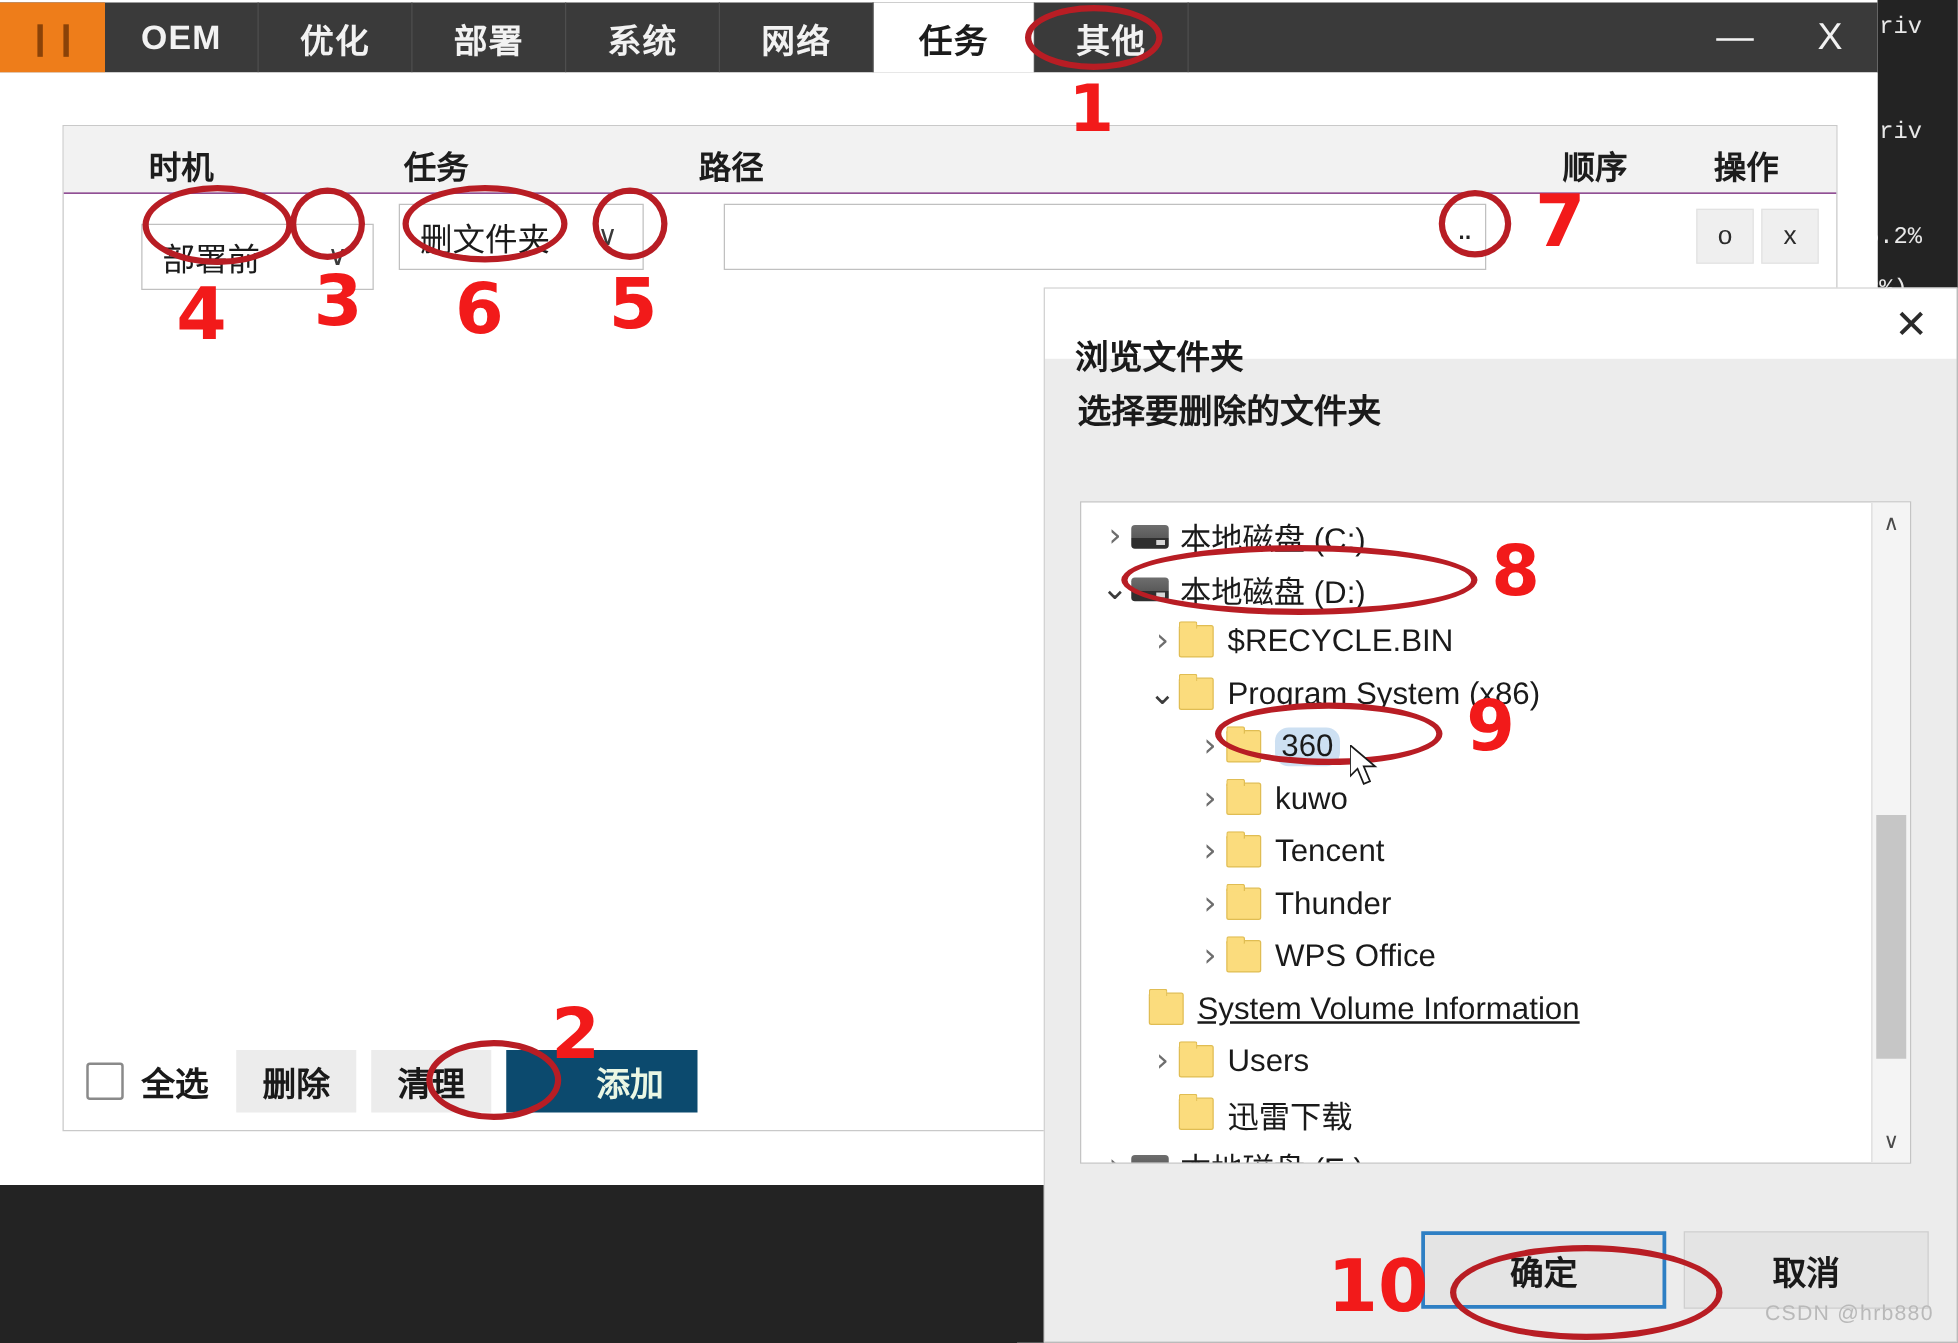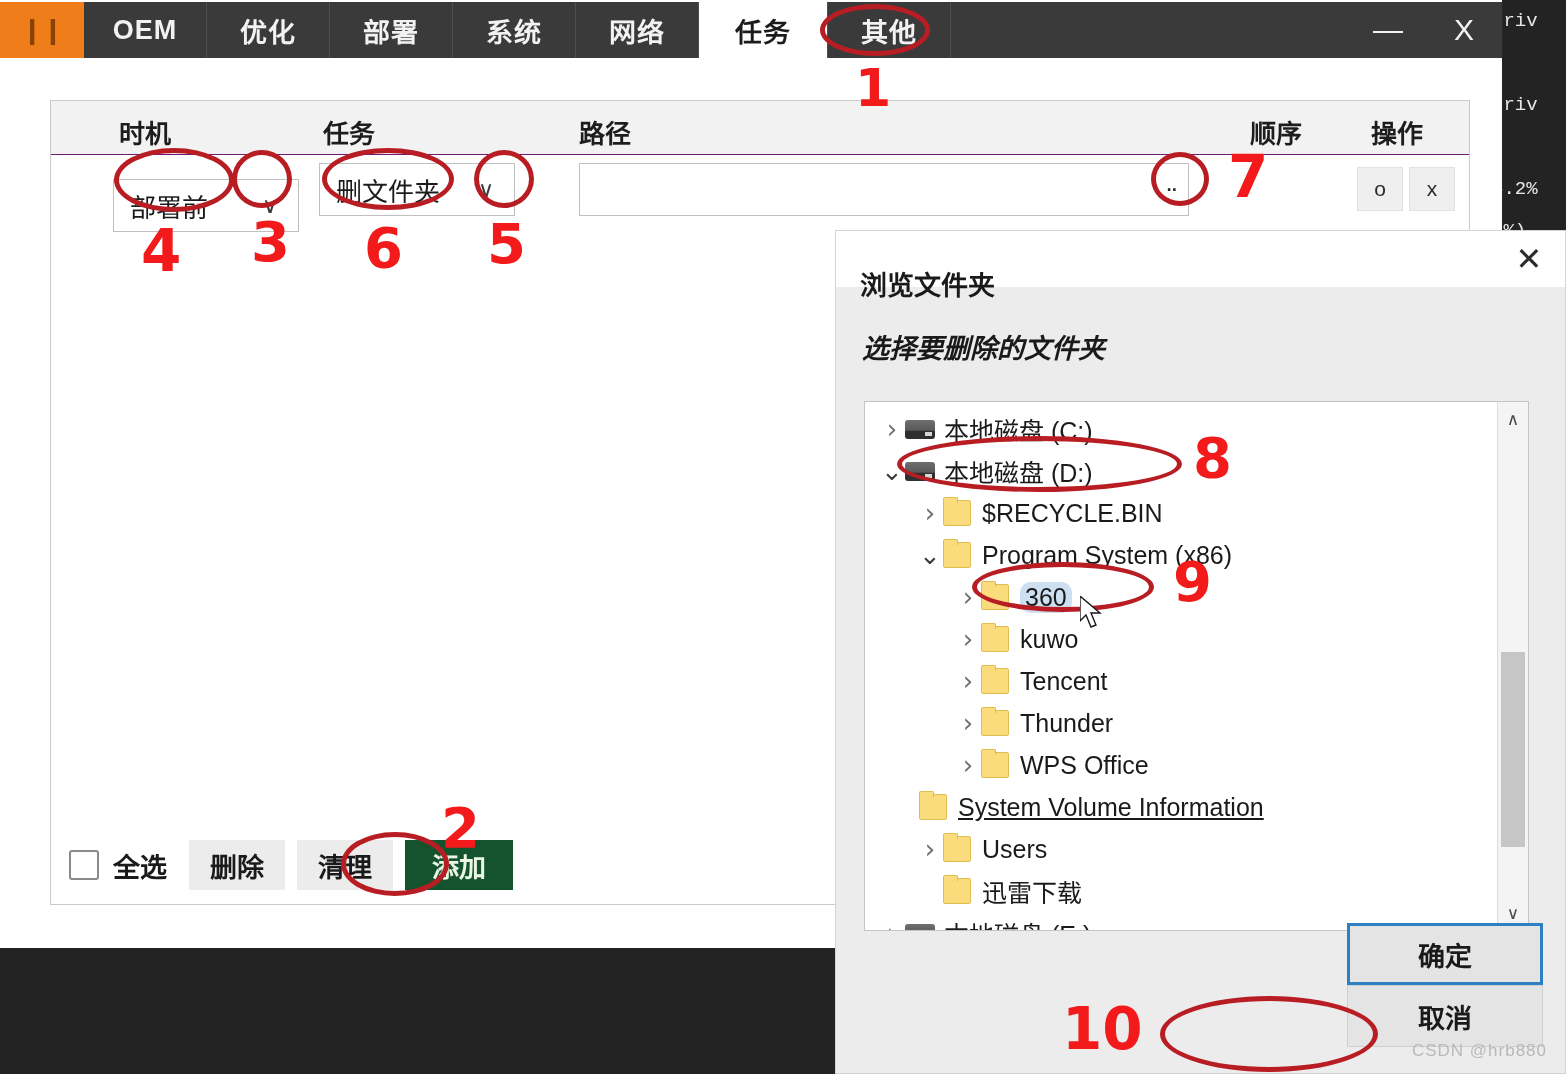--- a/index.html
+++ b/index.html
@@ -67,21 +67,21 @@
     border:1px solid #c9c9c9;background:#fff;box-sizing:border-box;
   }
   #task-head{
     position:relative;height:53px;background:#f2f2f2;border-bottom:1px solid #701a75;
   }
   .th{
     position:absolute;top:12px;font-size:26px;color:#1d1d1d;font-weight:bold;
   }
   #th-timing{left:68px;}
   #th-task{left:272px;}
-  #th-path{left:528px;}
+  #th-path{left:508px;}
   #th-order{left:1199px;}
   #th-action{left:1320px;}
 
   #task-row{position:relative;height:72px;}
   .combo{
     position:absolute;top:8px;height:53px;border:1px solid #c0c0c0;background:#fff;
     display:flex;align-items:center;box-sizing:border-box;
   }
   .combo .cv{
     flex:1;padding-left:16px;font-size:26px;color:#1b1b1b;white-space:nowrap;
@@ -123,38 +123,38 @@
   #chk-all{
     width:30px;height:30px;border:2px solid #8a8a8a;border-radius:3px;background:#fff;
     margin-right:14px;box-sizing:border-box;
   }
   #lbl-all{font-size:27px;color:#1a1a1a;font-weight:bold;margin-right:22px;}
   .tb-btn{
     height:50px;min-width:96px;background:#ececec;display:flex;align-items:center;
     justify-content:center;font-size:27px;color:#1a1a1a;font-weight:bold;margin-right:12px;
     border:none;
   }
-  .tb-btn.green{background:#14532d;color:#eaf7e4;min-width:108px;}
+  .tb-btn.green{background:#0c4a6e;color:#eaf7e4;min-width:108px;padding-left:45px;}
 
   
   #dialog{
     position:absolute;left:835px;top:230px;width:731px;height:844px;
     background:#ececec;border:1px solid #d3d3d3;box-sizing:border-box;
   }
   #dlg-title{
     height:56px;background:#ffffff;display:flex;align-items:center;
     padding:0 0 0 24px;box-sizing:border-box;
   }
   #dlg-title-text{font-size:27px;color:#1a1a1a;font-weight:bold;margin-top:48px;}
   #dlg-close{
     margin-left:auto;width:72px;height:56px;display:flex;align-items:center;
     justify-content:center;font-size:32px;color:#2b2b2b;font-weight:300;
   }
   #dlg-prompt{
-    margin:40px 0 0 26px;font-size:27px;color:#1a1a1a;font-weight:bold;font-style:italic;
+    margin:20px 0 0 26px;font-size:27px;color:#1a1a1a;font-weight:bold;
   }
   #tree-box{
     position:absolute;left:28px;top:170px;width:665px;height:530px;
     background:#fff;border:1px solid #c4c4c4;box-sizing:border-box;overflow:hidden;
     display:flex;
   }
   #tree{
     flex:1;padding-top:6px;overflow:hidden;
   }
   .trow{
@@ -190,21 +190,21 @@
   .sb-arrow{
     position:absolute;left:0;width:30px;height:30px;display:flex;align-items:center;
     justify-content:center;font-size:17px;color:#4a4a4a;font-family:"DejaVu Sans",sans-serif;
   }
   #sb-up{top:2px;}
   #sb-down{bottom:2px;}
   #sb-thumb{
     position:absolute;left:3px;top:250px;width:24px;height:195px;background:#c6c6c6;
   }
   #dlg-buttons{
-    position:absolute;right:22px;bottom:26px;display:flex;align-items:center;flex-direction:column;
+    position:absolute;right:22px;bottom:26px;display:flex;align-items:center;
   }
   .dlg-btn{
     width:196px;height:62px;background:#e4e4e4;border:1px solid #cfcfcf;
     display:flex;align-items:center;justify-content:center;
     font-size:27px;color:#1a1a1a;font-weight:bold;margin-left:14px;box-sizing:border-box;
   }
   .dlg-btn.default{border:3px solid #2e7fc4;}
   #watermark{
     position:absolute;right:18px;bottom:12px;font-size:17px;color:#b9b9b9;
     font-family:"Liberation Sans",sans-serif;letter-spacing:1px;

